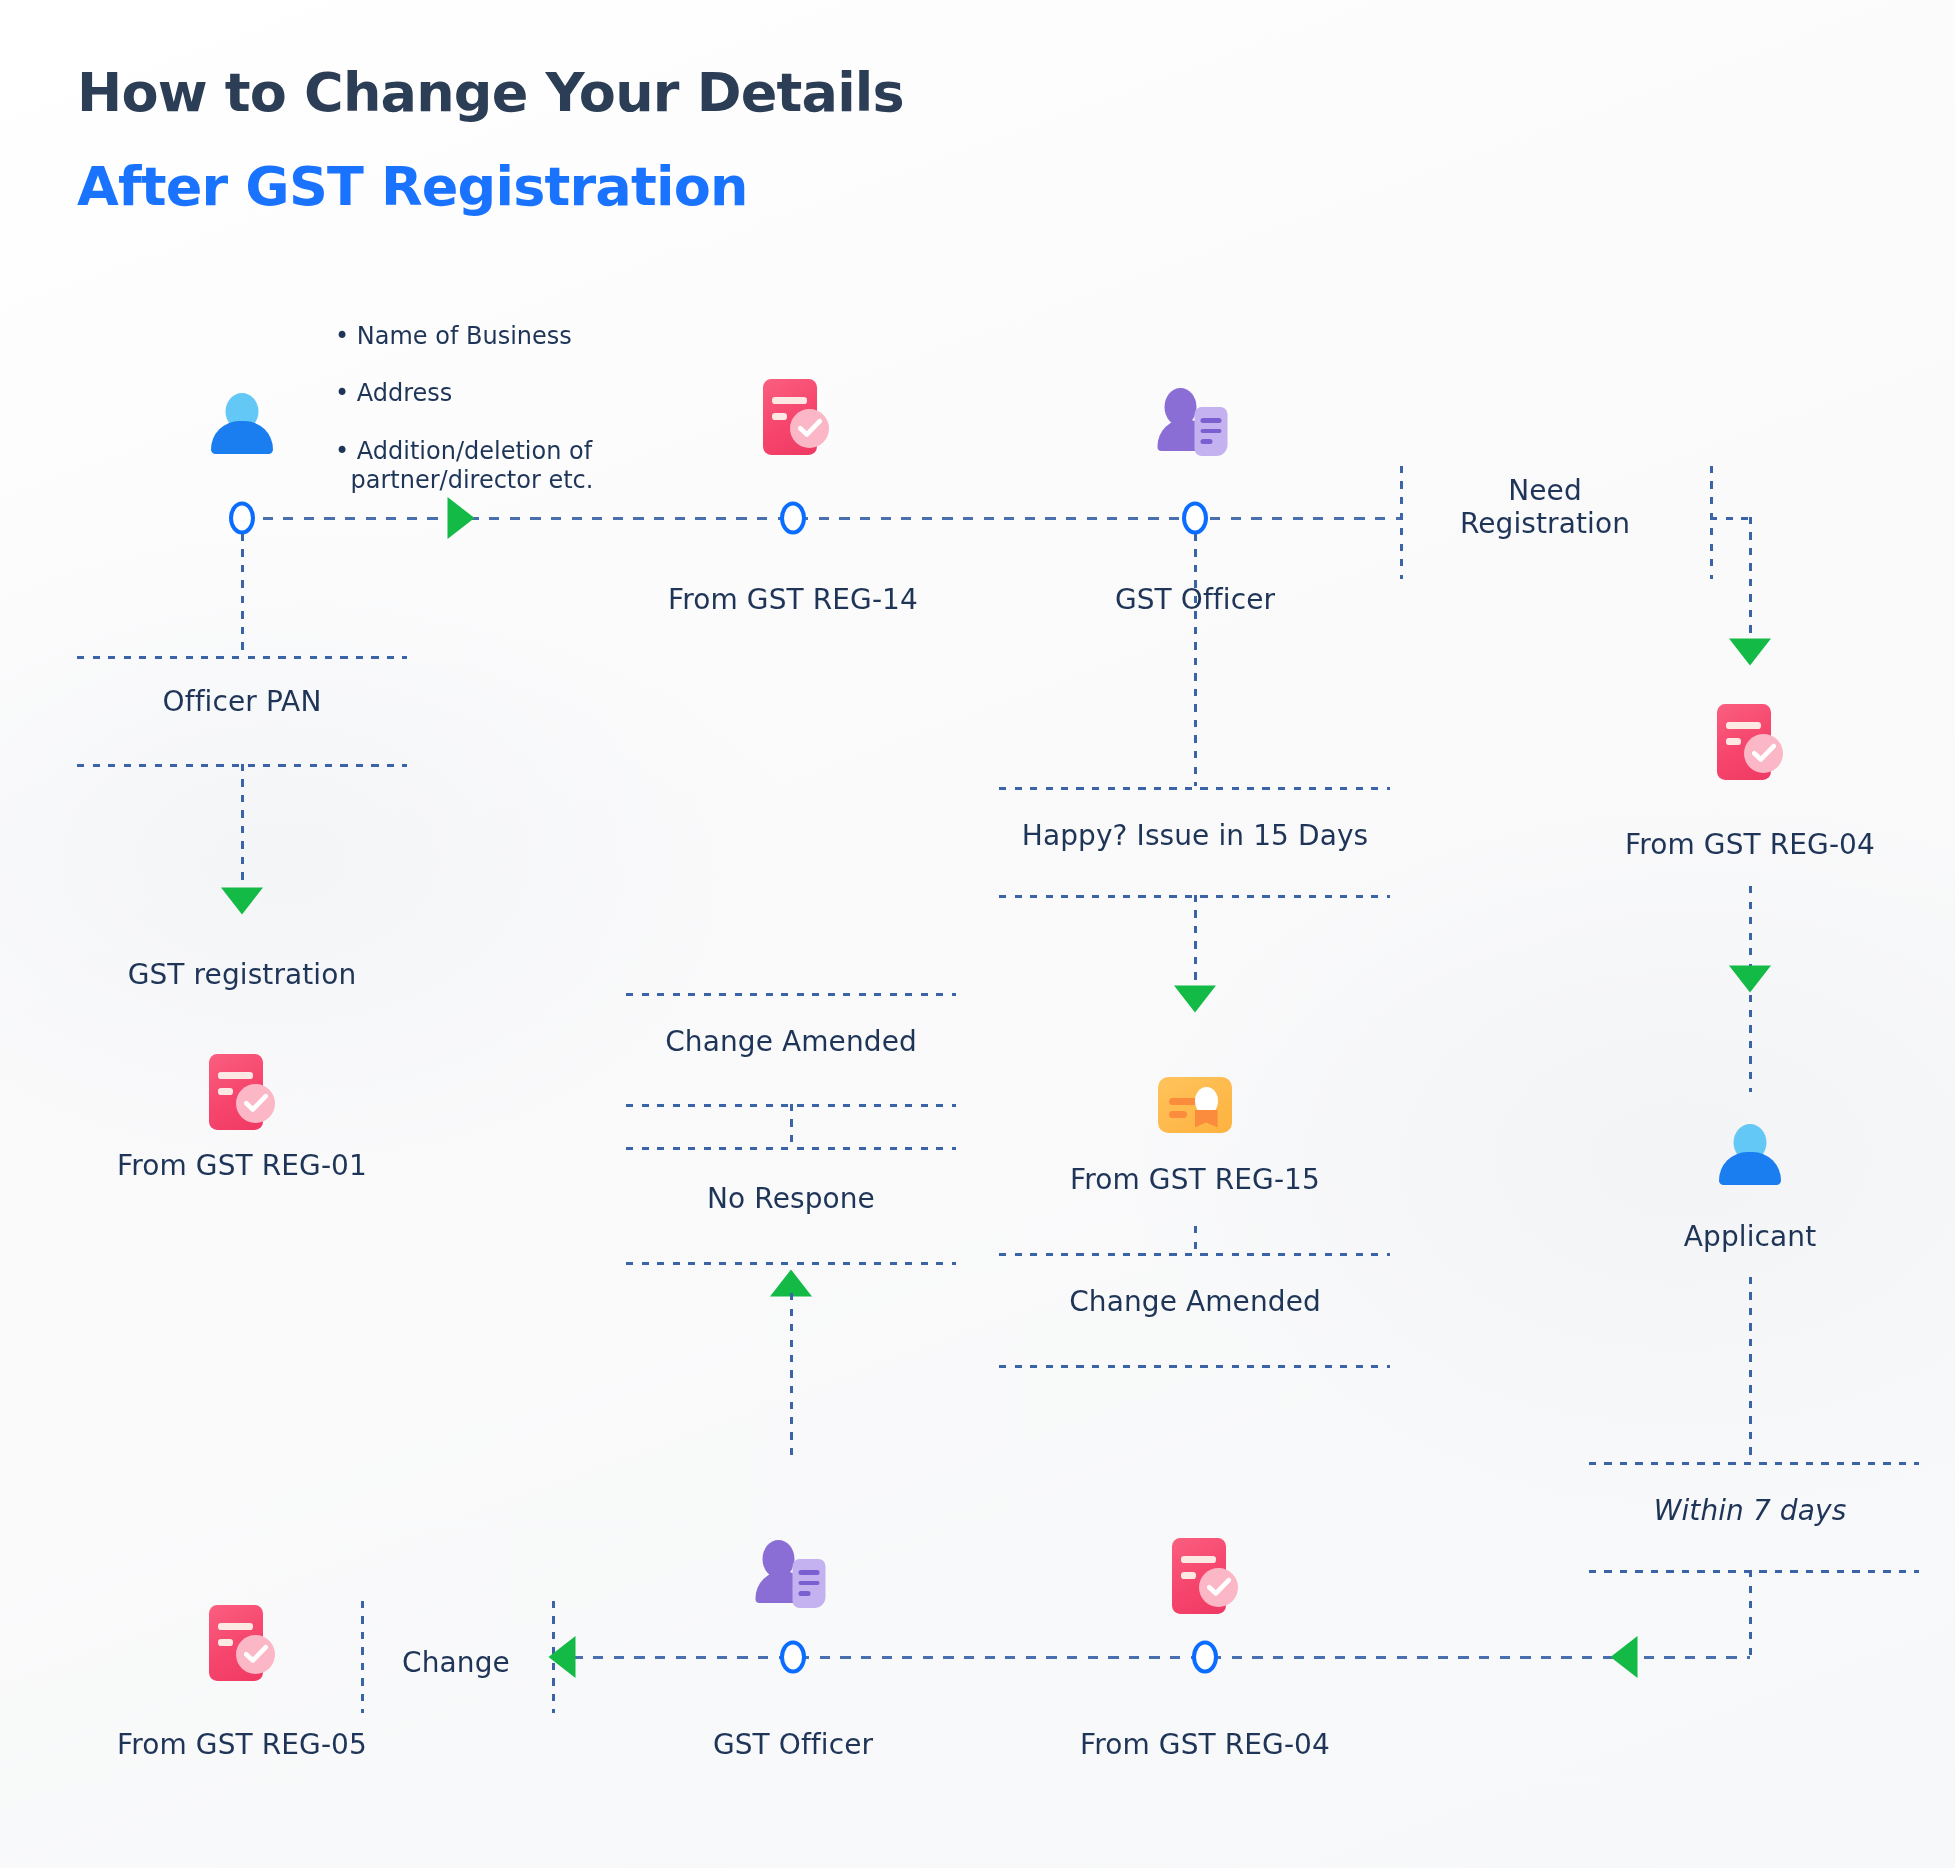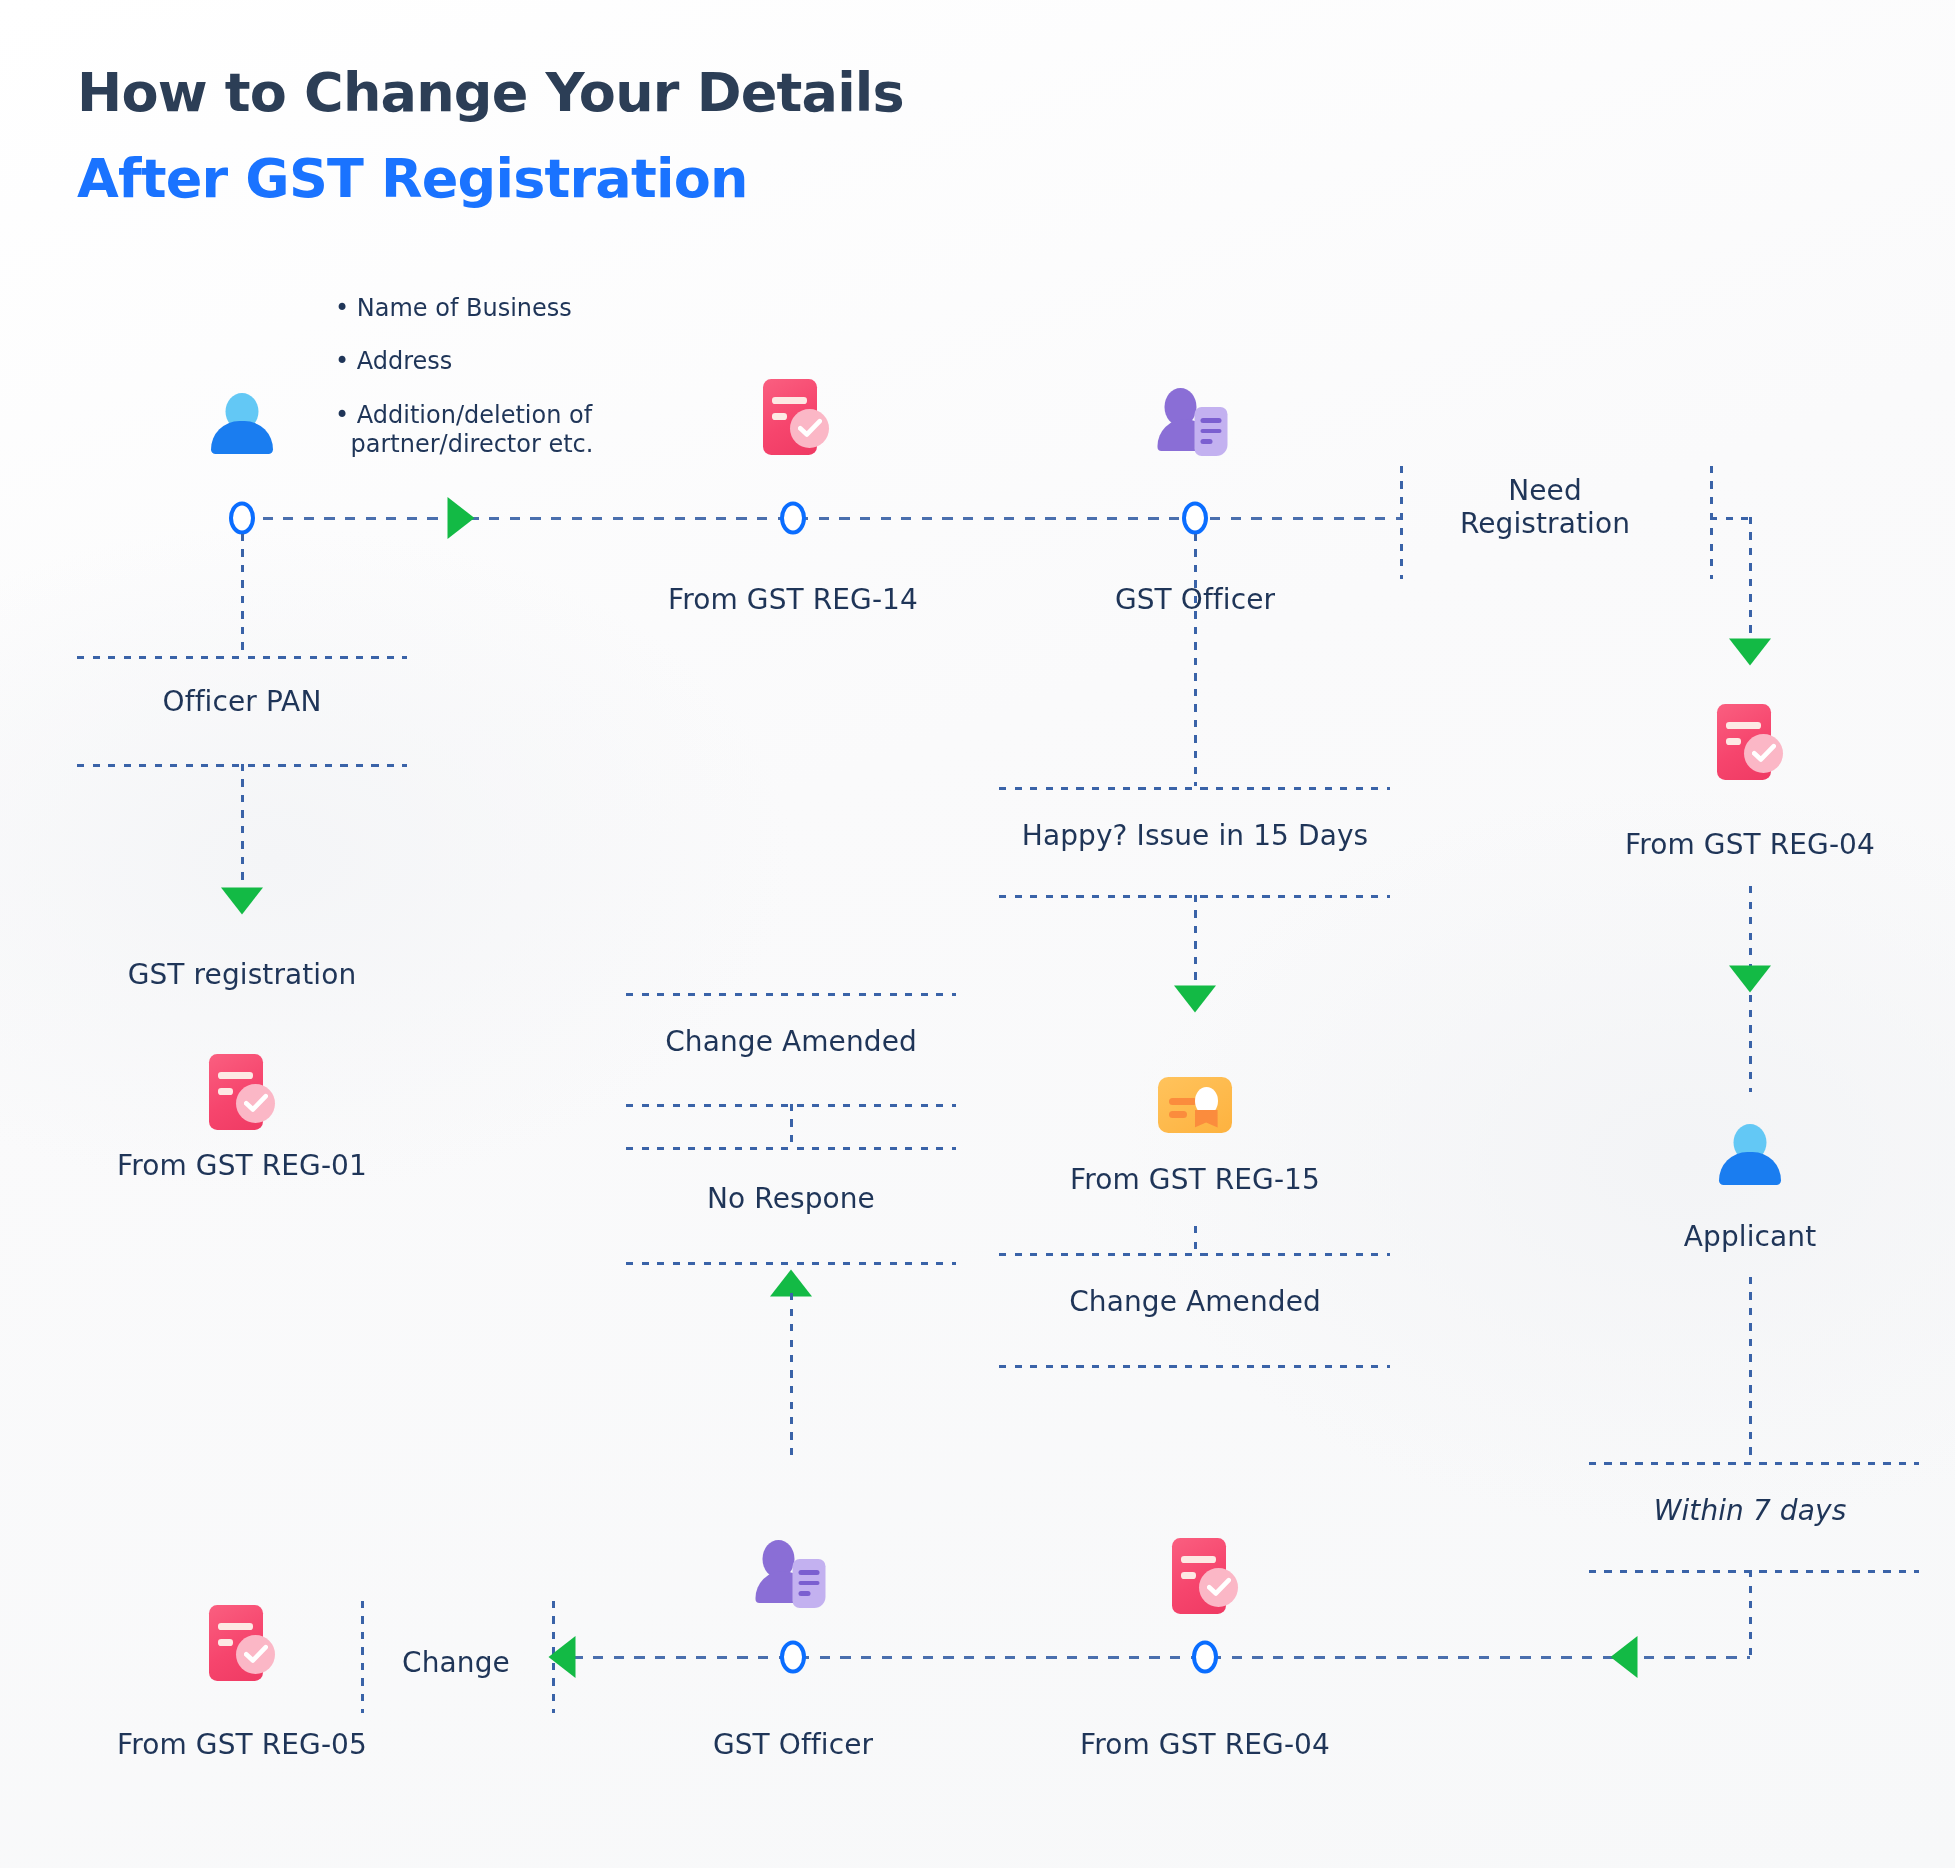--- a/index.html
+++ b/index.html
@@ -21,40 +21,40 @@
   
   .title-dark, .title-blue {
     position: absolute;
     font-weight: 700;
     letter-spacing: -0.8px;
     white-space: nowrap;
     font-family: "DejaVu Sans", sans-serif;
     margin-top: 28px;
   }
   .title-dark { left: 77px; top: 33px;  font-size: 54px; color: #2c3e56; }
-  .title-blue { left: 77px; top: 119px; font-size: 54px; color: #1a73ff; }
+  .title-blue { left: 77px; top: 127px; font-size: 54px; color: #1a73ff; }
 
   
   .label {
     position: absolute;
     color: #1f3558;
     font-size: 28px;
     font-family: "DejaVu Sans", sans-serif;
     font-weight: 400;
     white-space: nowrap;
     letter-spacing: 0.1px;
   }
   .label.center { transform: translateX(-50%); }
 
   .bullets { position: absolute; left: 335px; top: 294px; }
   .bullets .b {
     color: #1f3558; font-size: 24px; line-height: 1.22;
     font-family: "DejaVu Sans", sans-serif;
     margin-bottom: 24px; white-space: pre-line;
-    text-indent: -15.5px; padding-left: 15.5px;
+    text-indent: -15.5px; padding-left: 15.5px; margin-top: 28px;
   }
   .bullets .b:last-child { margin-bottom: 0; }
 
   
   .h-dash, .v-dash {
     position: absolute;
     background-repeat: repeat-x;
   }
   .h-dash {
     height: 2.6px;

